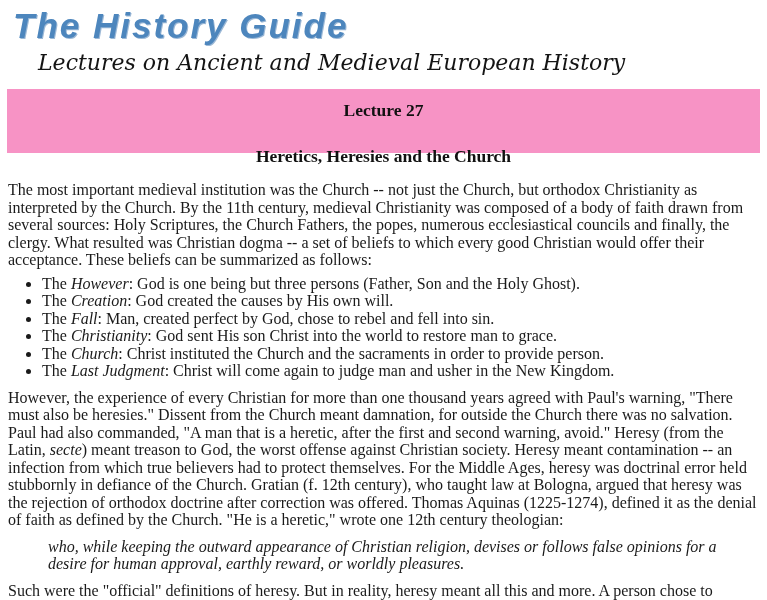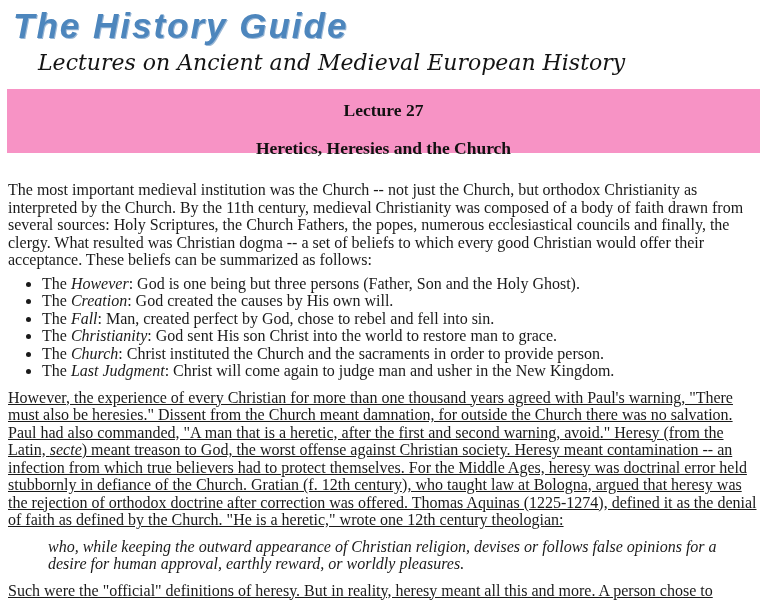--- a/index.html
+++ b/index.html
@@ -40,30 +40,30 @@
     height: 64px;
     text-align: center;
     padding-top: 10px;
   }
   .banner-line {
     font-size: 17.5px;
     font-weight: bold;
     color: #111111;
     line-height: 22px;
   }
-  .banner-line.second { margin-top: 16px; }
+  .banner-line.second { margin-top: 24px; }
 
   
   .content {
     margin: 0 8px;
     font-size: 16px;
     line-height: 17.5px;
   }
   .content p { margin: 28px 0 0 0; }
-  .content p.tight { margin-top: 9px; text-decoration: underline; }
+  .content p.tight { margin-top: 9px; }
   ul.beliefs {
     margin: 6px 0 0 0;
     padding-left: 34px;
     list-style-type: disc;
   }
   ul.beliefs li { line-height: 17.5px; }
   .em { font-style: italic; }
   blockquote {
     margin: 9px 12px 0 40px;
     font-style: italic;

